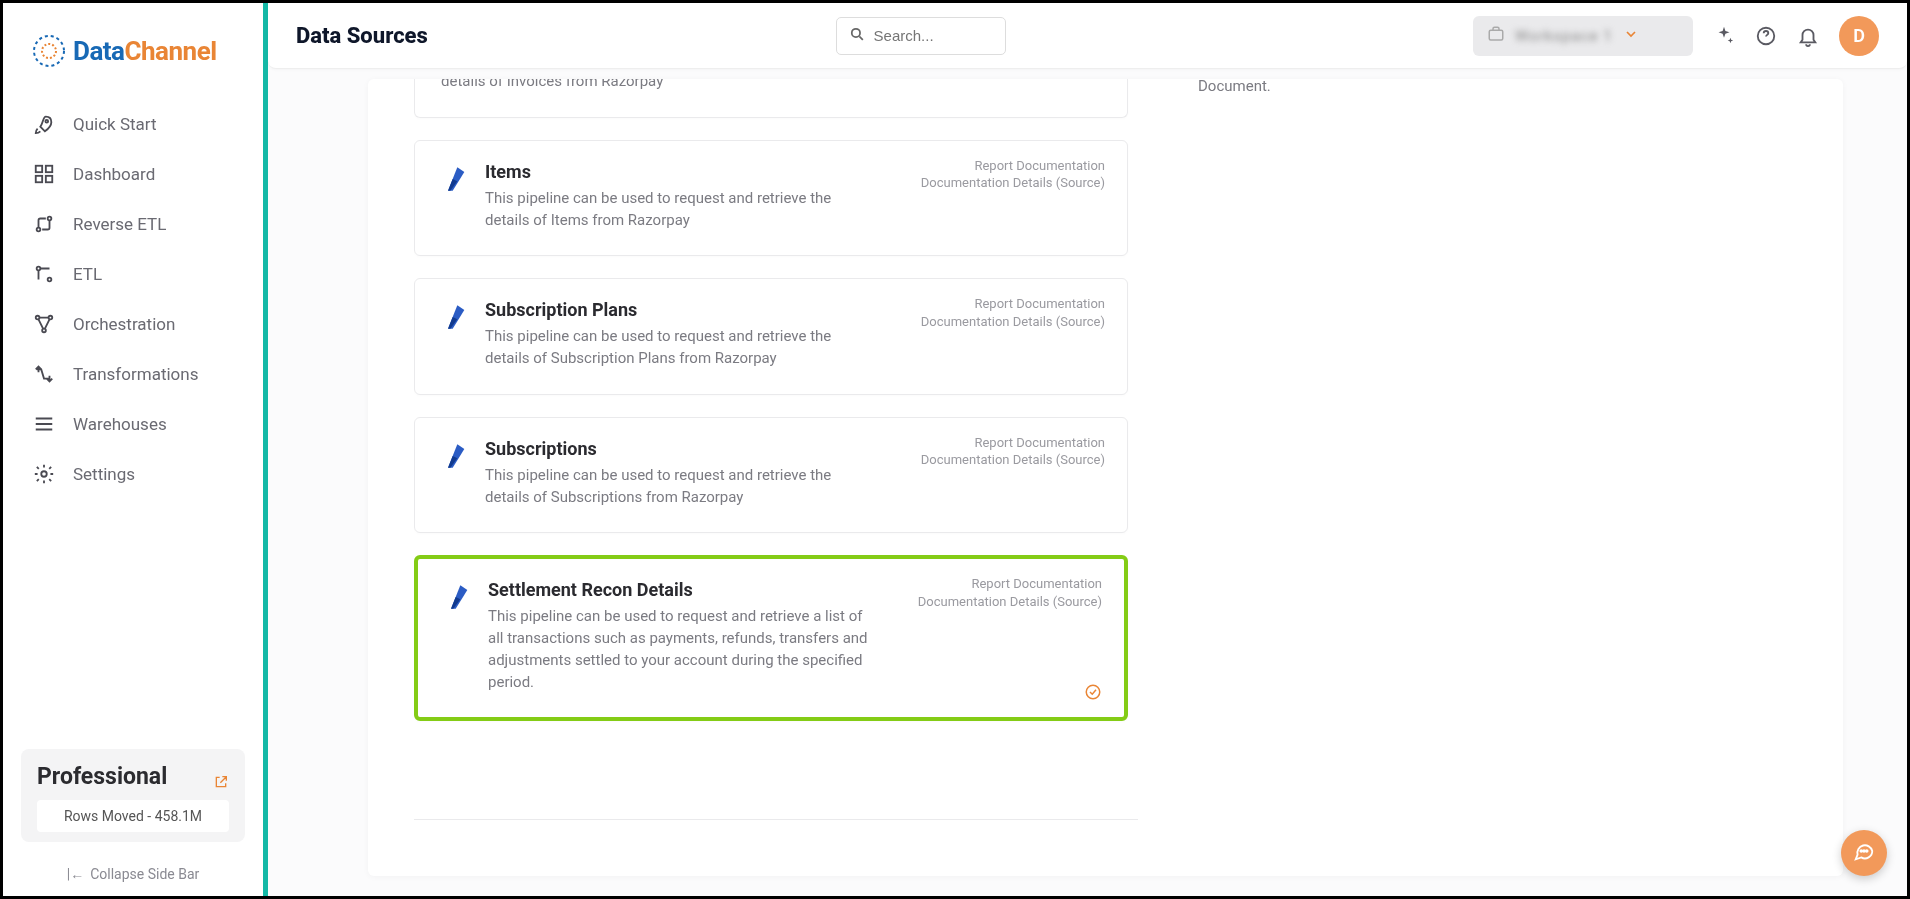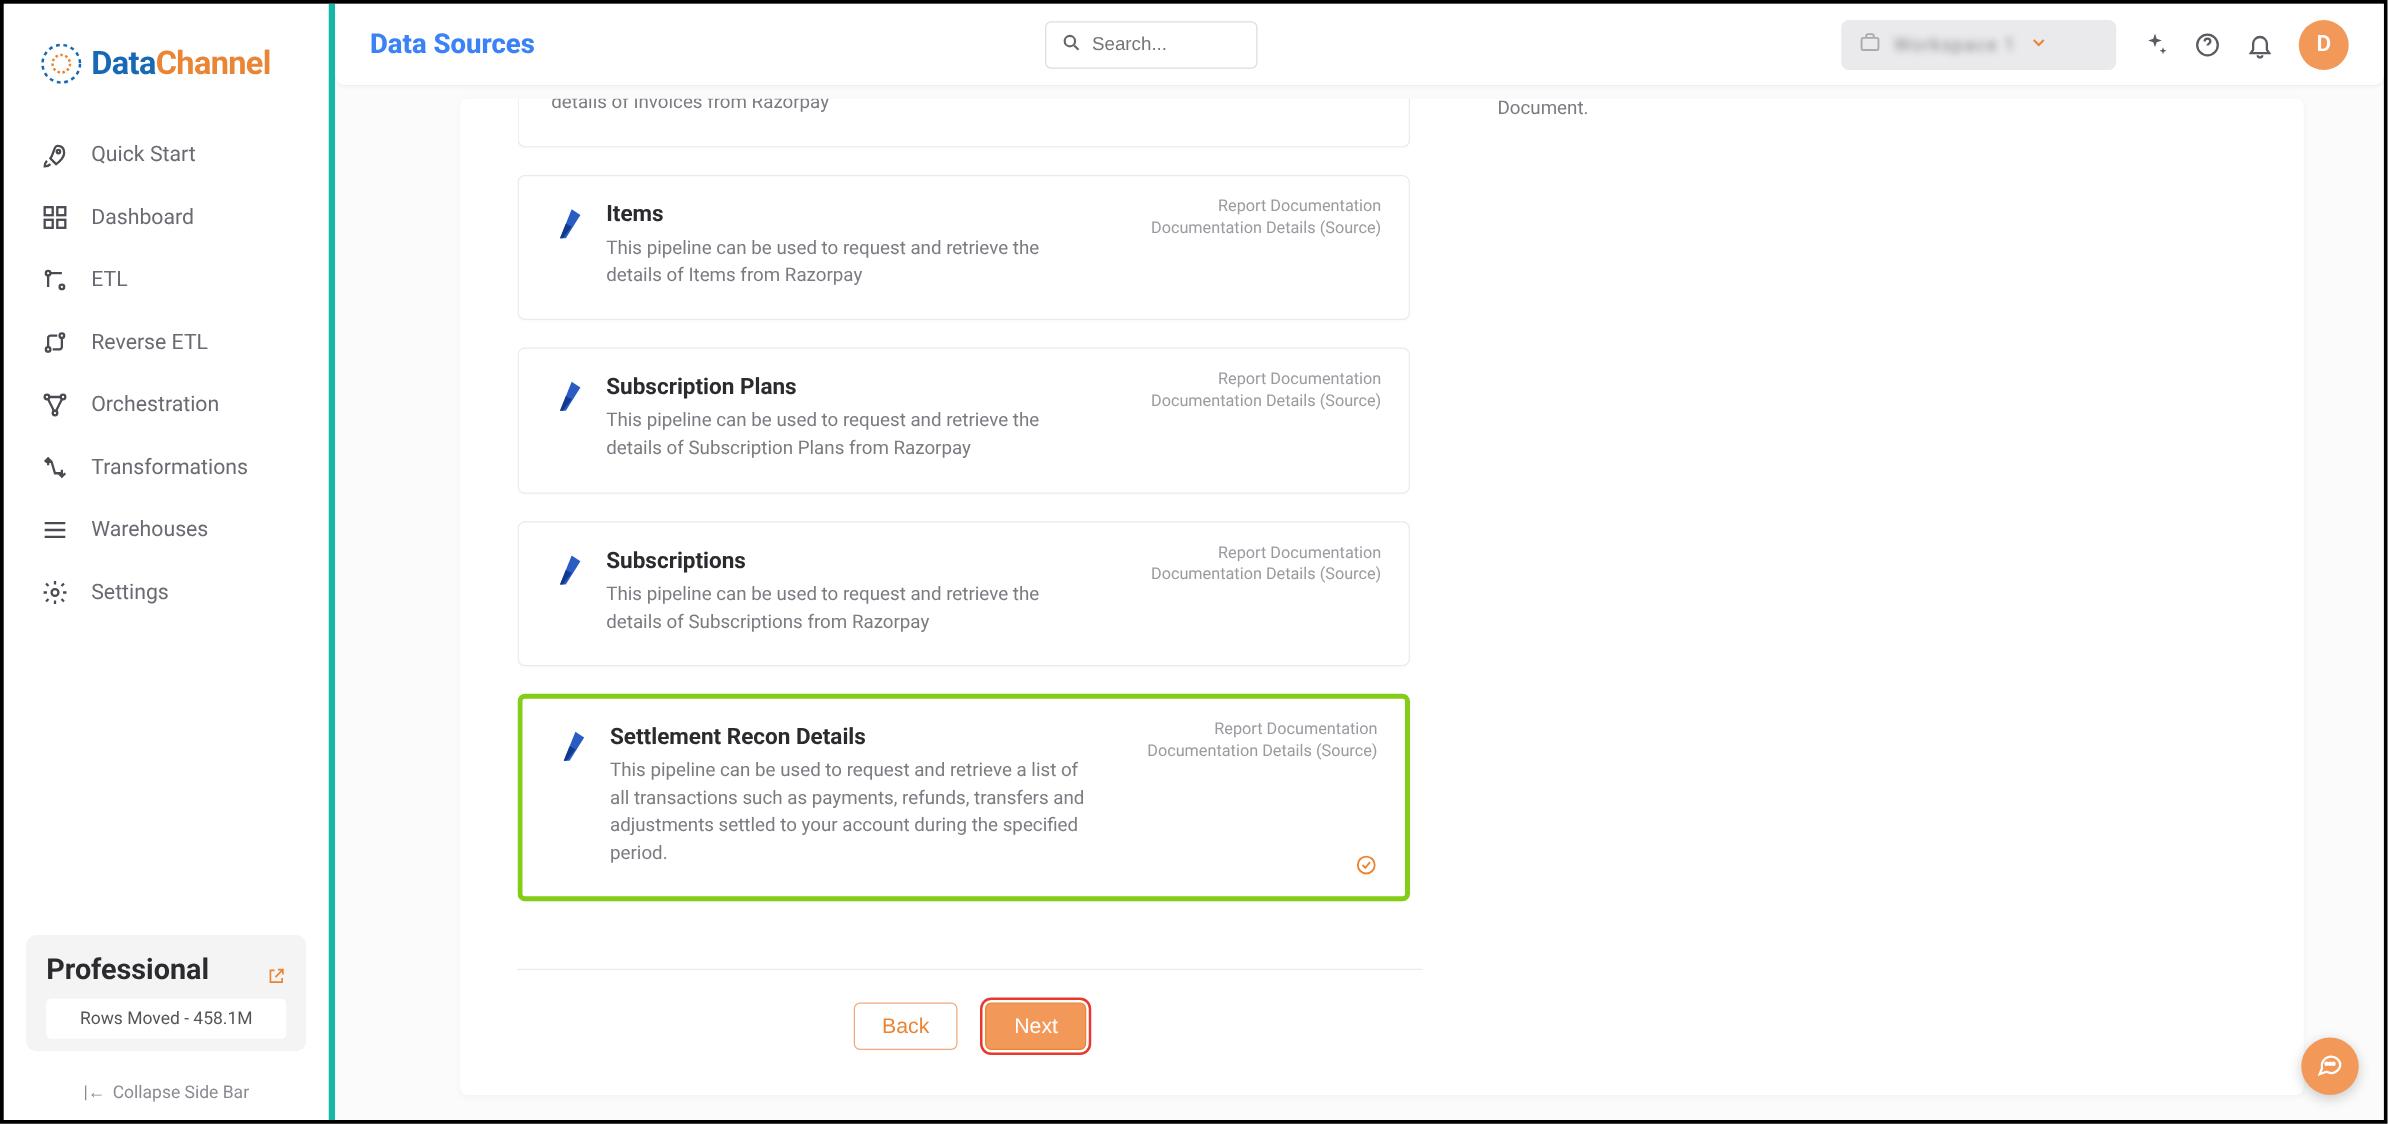--- a/index.html
+++ b/index.html
@@ -71,21 +71,21 @@
     background:#fff;
     height:66px;
     display:flex;
     align-items:center;
     padding: 0 28px;
     border-bottom:1px solid #eee;
     gap:20px;
     border-radius:0 0 8px 8px;
     box-shadow:0 1px 3px rgba(0,0,0,0.03);
   }
-  .page-title { font-weight:800; font-size:22px; color:#3b82f6; min-width:180px; }
+  .page-title { font-weight:800; font-size:22px; color:#0f172a; min-width:180px; }
   .search-wrap {
     flex: 0 1 auto;
     margin-left: 340px;
   }
   .search {
     display:flex; align-items:center;
     border:1px solid #ddd;
     border-radius:5px;
     padding:6px 12px;
     width:170px;
@@ -245,33 +245,33 @@
         <span class="nav-icon"><svg viewBox="0 0 24 24" fill="none" stroke="currentColor" stroke-width="2">
               <rect x="3" y="3" width="7" height="7"></rect>
               <rect x="14" y="3" width="7" height="7"></rect>
               <rect x="3" y="14" width="7" height="7"></rect>
               <rect x="14" y="14" width="7" height="7"></rect>
             </svg></span>
         <span>Dashboard</span>
       </div>
       <div class="nav-item">
         <span class="nav-icon"><svg viewBox="0 0 24 24" fill="none" stroke="currentColor" stroke-width="2">
+              <circle cx="6" cy="18" r="2"></circle>
+              <circle cx="18" cy="6" r="2"></circle>
+              <path d="M6 16V8c0-1 1-2 2-2h6M18 8v8c0 1-1 2-2 2h-6"></path>
+            </svg></span>
+        <span>Reverse ETL</span>
+      </div>
+      <div class="nav-item">
+        <span class="nav-icon"><svg viewBox="0 0 24 24" fill="none" stroke="currentColor" stroke-width="2">
               <circle cx="6" cy="6" r="2"></circle>
               <circle cx="18" cy="18" r="2"></circle>
               <path d="M8 6h10M6 8v10"></path>
             </svg></span>
         <span>ETL</span>
-      </div>
-      <div class="nav-item">
-        <span class="nav-icon"><svg viewBox="0 0 24 24" fill="none" stroke="currentColor" stroke-width="2">
-              <circle cx="6" cy="18" r="2"></circle>
-              <circle cx="18" cy="6" r="2"></circle>
-              <path d="M6 16V8c0-1 1-2 2-2h6M18 8v8c0 1-1 2-2 2h-6"></path>
-            </svg></span>
-        <span>Reverse ETL</span>
       </div>
       <div class="nav-item">
         <span class="nav-icon"><svg viewBox="0 0 24 24" fill="none" stroke="currentColor" stroke-width="2">
               <circle cx="5" cy="5" r="2"></circle>
               <circle cx="19" cy="5" r="2"></circle>
               <circle cx="12" cy="19" r="2"></circle>
               <path d="M7 5h10M6 7l5 10M18 7l-5 10"></path>
             </svg></span>
         <span>Orchestration</span>
       </div>
@@ -427,24 +427,20 @@
                 <div>Documentation Details (Source)</div>
               </div>
               <span class="check-icon"><svg viewBox="0 0 24 24" fill="none" stroke="currentColor" stroke-width="2">
                     <circle cx="12" cy="12" r="9"></circle>
                     <path d="M8 12l3 3 5-6"></path>
                   </svg></span>
             </div>
 
           </div>
           <div class="divider"></div>
-          <div class="actions">
-            <button class="btn btn-back">Back</button>
-            <button class="btn btn-next">Next</button>
-          </div>
         </div>
         <div class="side-note">Document.</div>
       </div>
     </div>
   </div>
 
   <div class="chat">
     <span><svg width="22" height="22" viewBox="0 0 24 24" fill="none" stroke="#fff" stroke-width="2">
           <path d="M21 12a8 8 0 01-12 7L3 21l2-5a8 8 0 1116-4z"></path>
           <circle cx="9" cy="12" r="1" fill="#fff"></circle>

